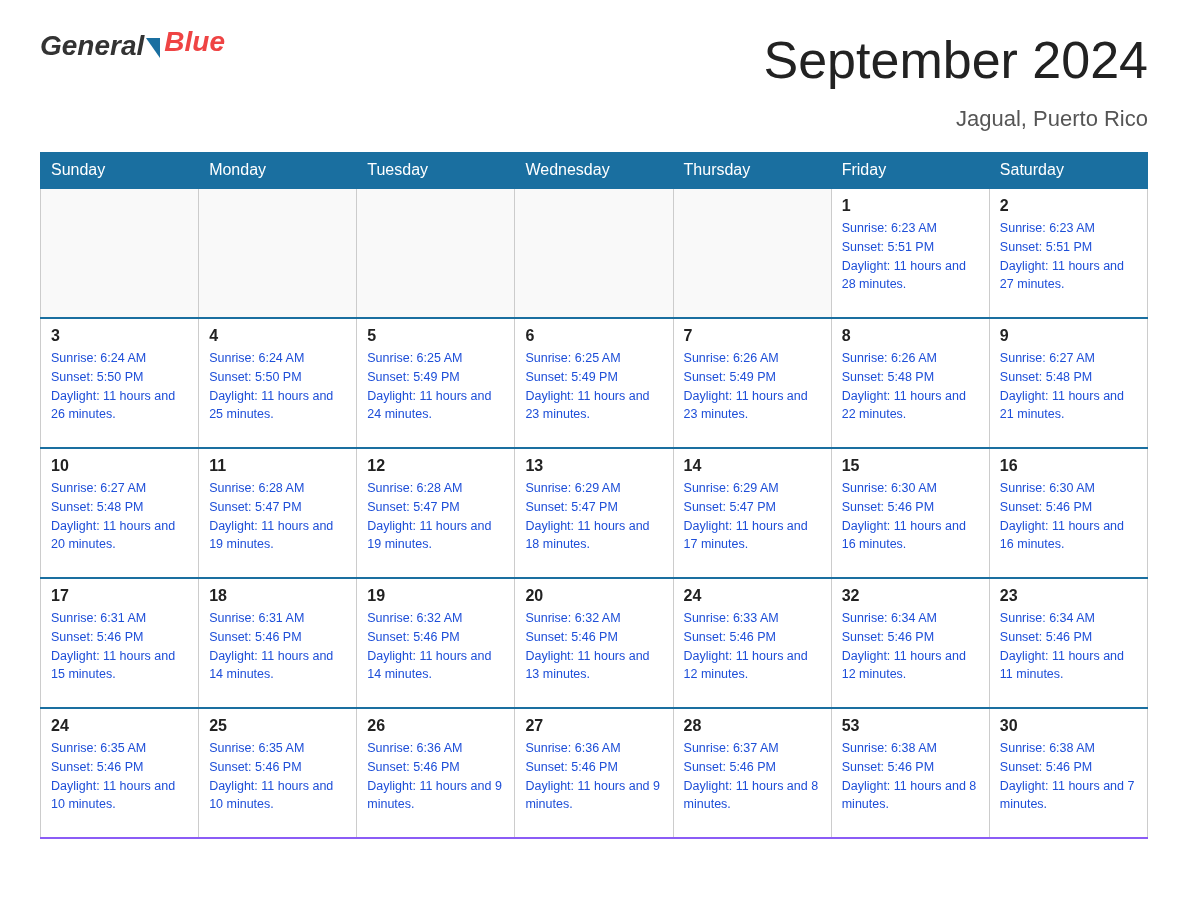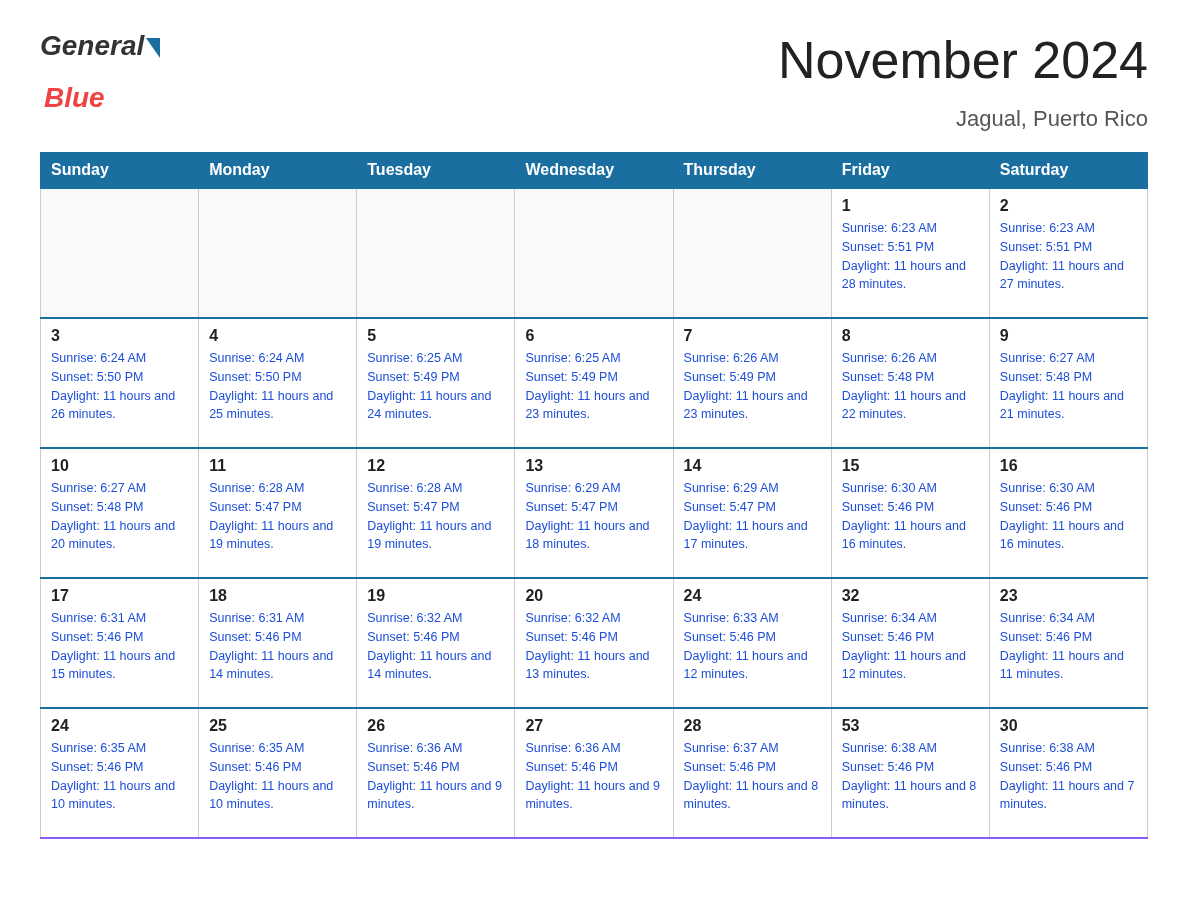--- a/index.html
+++ b/index.html
@@ -11,23 +11,22 @@
       min-height: 918px;
     }
     .header-section {
       display: flex;
       justify-content: space-between;
       align-items: flex-start;
       margin-bottom: 20px;
     }
     .logo {
       display: flex;
-      flex-direction: column;
+      flex-direction: row;
       align-items: flex-start;
-      gap: 24px;
     }
     .logo-top {
       display: flex;
       align-items: center;
     }
     .logo-general {
       font-size: 28px;
       font-weight: bold;
       color: #333;
       font-style: italic;
@@ -65,21 +64,21 @@
     .calendar {
       width: 100%;
       border-collapse: collapse;
       border: 1px solid #aaa;
     }
     .calendar th {
       background: #1a6fa0;
       color: #fff;
       padding: 8px 10px;
       font-size: 16px;
-      font-weight: bold;
+      font-weight: normal;
       text-align: left;
       border: 1px solid #1a6fa0;
     }
     .calendar td {
       width: calc(100% / 7);
       vertical-align: top;
       padding: 8px 10px;
       border: 1px solid #ccc;
       font-size: 13px;
       color: #333;
@@ -113,21 +112,21 @@
 
 <div class="header-section">
   <div class="logo">
     <div class="logo-top">
       <span class="logo-general">General</span>
       <div class="logo-arrow"></div>
     </div>
     <span class="logo-blue">Blue</span>
   </div>
   <div class="title-section">
-    <div class="month-title">November 2024</div>
+    <div class="month-title">September 2024</div>
     <div class="location-title">Jagual, Puerto Rico</div>
   </div>
 </div>
 
 <table class="calendar">
   <thead>
     <tr>
     <th>Sunday</th>
         <th>Monday</th>
         <th>Tuesday</th>

